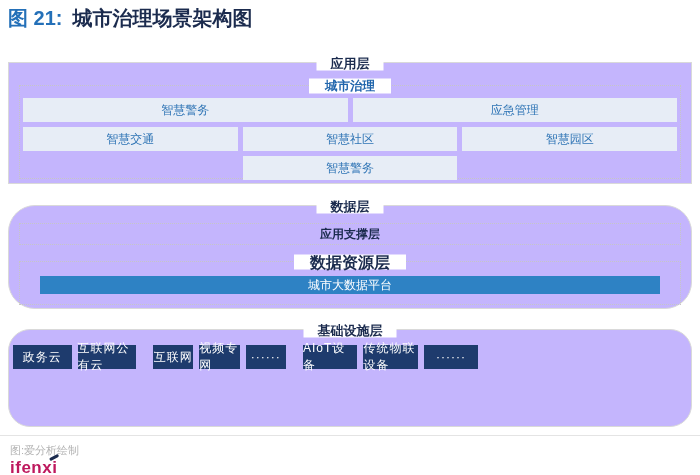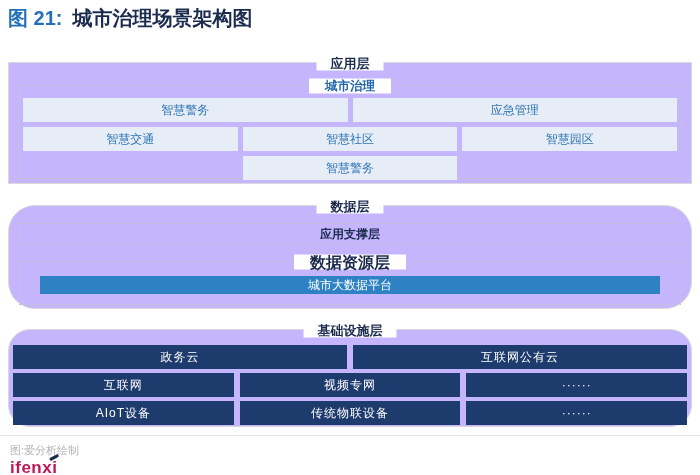--- a/index.html
+++ b/index.html
@@ -104,22 +104,22 @@
     font-size: 12px;
     display: flex;
     align-items: center;
     justify-content: center;
   }
 
   
   .infra-grid {
     padding: 15px 4px 3px;
     display: flex;
-    flex-direction: column;
-    gap: 4px;
+    flex-direction: row;
+    gap: 17px;
   }
   .infra-grid .row { gap: 6px; }
   .cell-navy {
     background: #1e3b6d;
     color: #ffffff;
     letter-spacing: 1px;
   }
 
   
   .divider {

